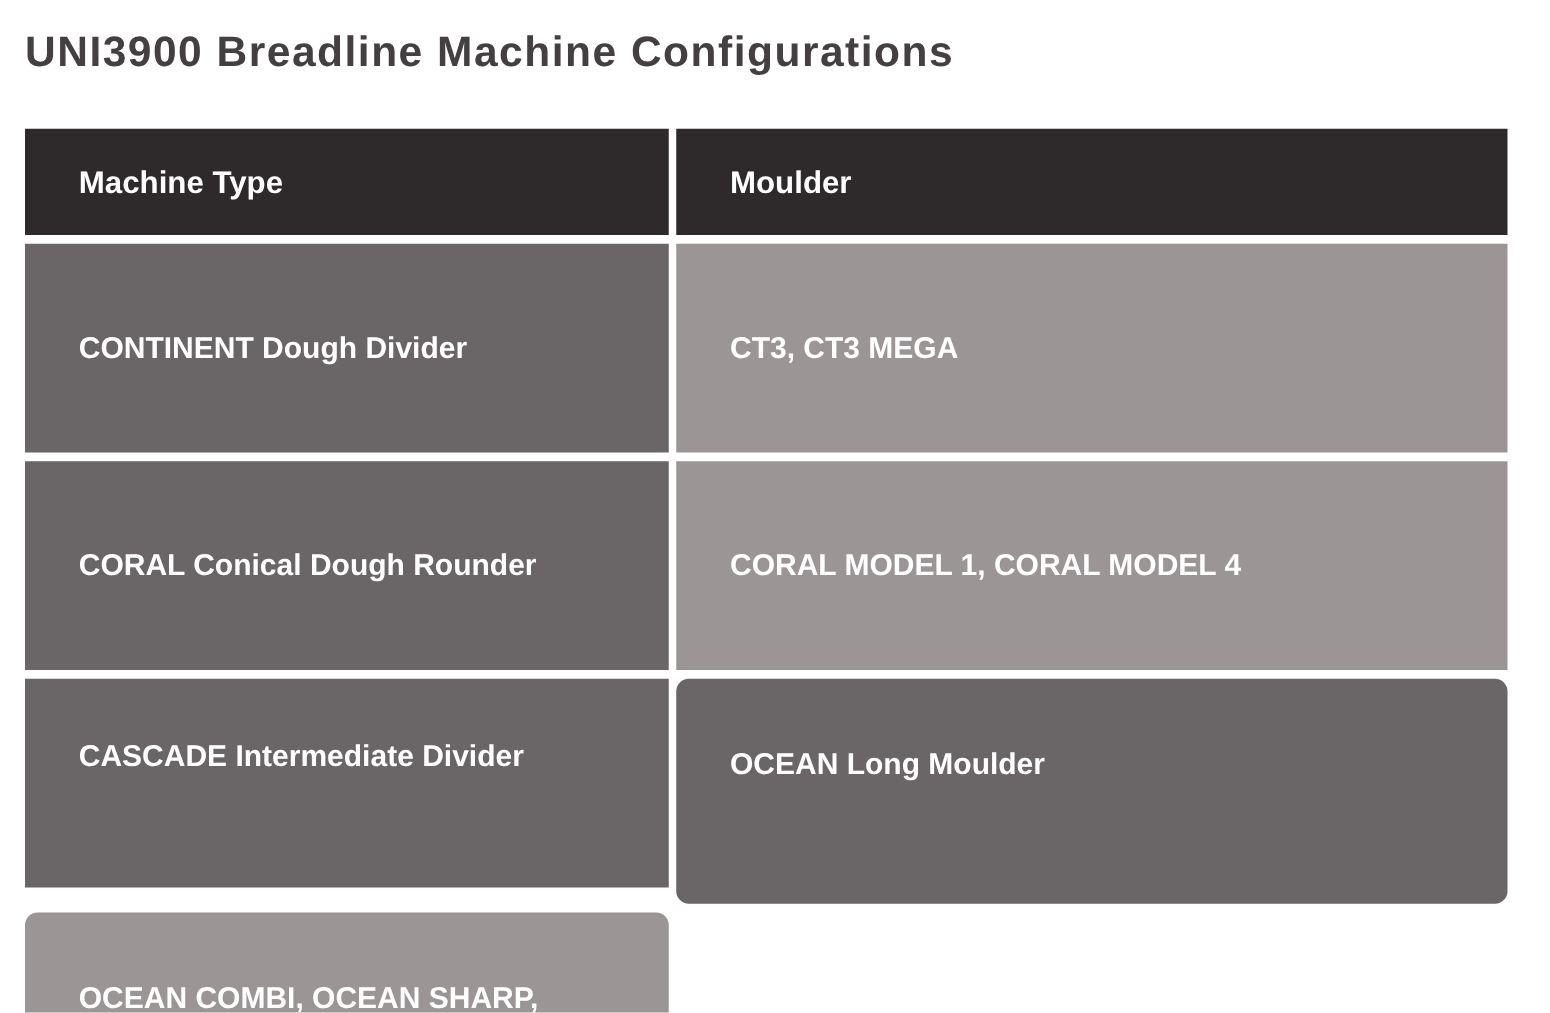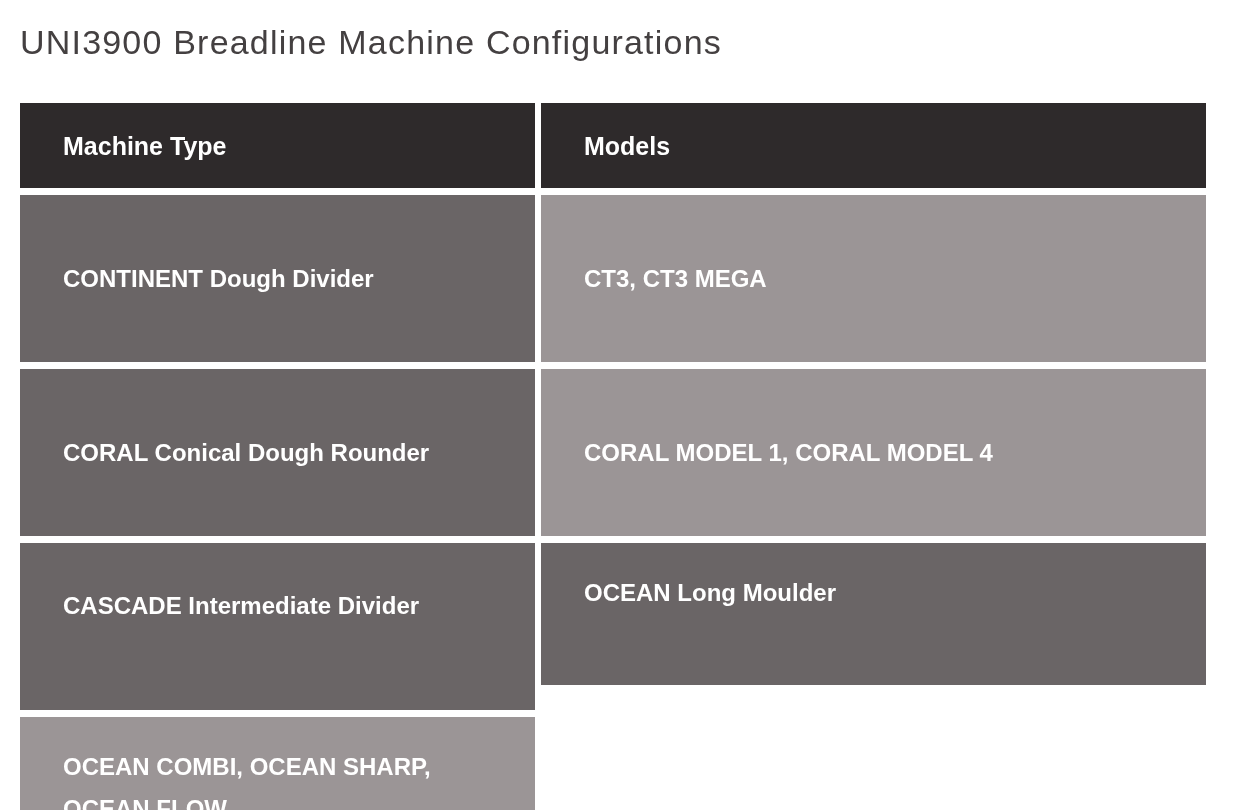--- a/index.html
+++ b/index.html
@@ -18,21 +18,21 @@
     font-family: "Liberation Sans", sans-serif;
     overflow: hidden;
   }
   .page {
     padding-left: 20px;
     padding-top: 20px;
   }
   h1.title {
     color: var(--title-text);
     font-size: 34px;
-    font-weight: normal;
+    font-weight: bold;
     letter-spacing: 1.2px;
     line-height: 44px;
     margin: 0;
   }
   .table {
     margin-top: 39px;
     display: grid;
     grid-template-columns: 515px 665px;
     column-gap: 6px;
     row-gap: 7px;
@@ -62,35 +62,35 @@
   .header-cell .line {
     font-size: 25px;
   }
   .machine-cell {
     background: var(--machine-cell-bg);
   }
   .models-cell {
     background: var(--models-cell-bg);
   }
   .h137 { height: 167px; }
-  .h140 { height: 142px; }
+  .h140 { height: 180px; border-radius: 10px; }
 </style>
 </head>
 <body>
 
 <div class="page">
   <h1 class="title">UNI3900 Breadline Machine Configurations</h1>
 
   <div class="table">
 
     <div class="cell header-cell">
       <div class="line">Machine Type</div>
     </div>
     <div class="cell header-cell">
-      <div class="line">Models</div>
+      <div class="line">Moulder</div>
     </div>
 
     <div class="cell machine-cell h137">
       <div class="line">CONTINENT Dough Divider</div>
     </div>
     <div class="cell models-cell h137">
       <div class="line">CT3, CT3 MEGA</div>
     </div>
 
     <div class="cell machine-cell h137">

